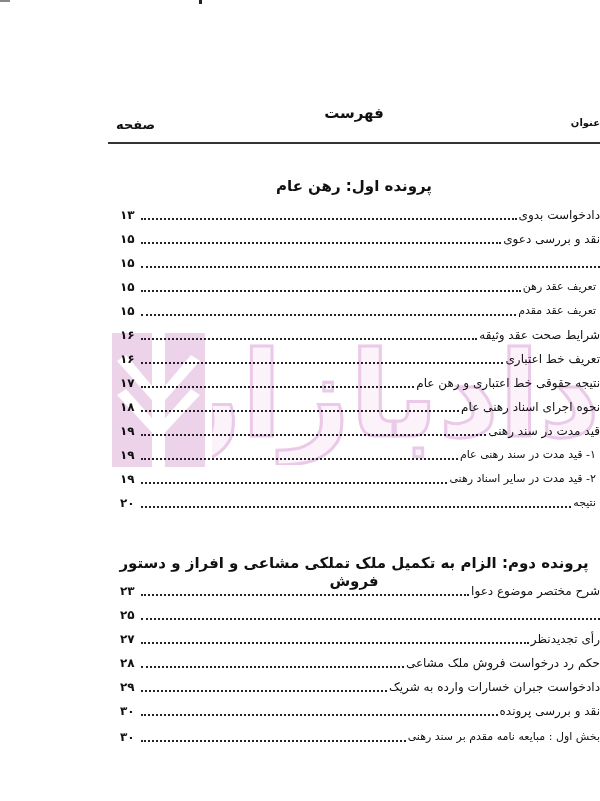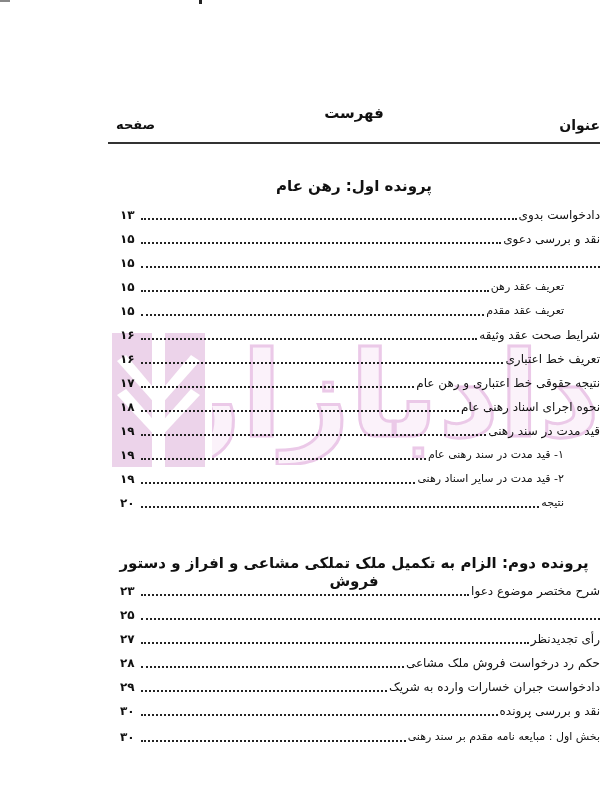--- a/index.html
+++ b/index.html
@@ -21,40 +21,40 @@
       line-height: 140px; letter-spacing: 2px; white-space: nowrap; overflow: hidden;
     }
 
     .page { position: absolute; left: 108px; top: 0; width: 492px; height: 801px; z-index: 1; direction: rtl; }
 
     .doc-title {
       position: absolute; top: 104px; left: 0; width: 492px; text-align: center;
       font-size: 15px; font-weight: bold; font-family: "DejaVu Sans", sans-serif;
     }
     .col-headers { position: absolute; top: 117px; left: 0; width: 492px; height: 20px; }
-    .col-title { position: absolute; right: 0; top: 0; font-size: 14px; font-weight: bold; }
+    .col-title { position: absolute; right: 0; top: 0; font-size: 10px; font-weight: bold; }
     .col-page { position: absolute; left: 8px; top: 0; font-size: 13px; font-weight: bold; }
     .rule { position: absolute; top: 142px; left: 0; width: 492px; height: 2px; background: #333; }
 
     .section-title {
       position: absolute; left: 0; width: 492px; text-align: center;
       font-size: 15px; font-weight: bold;
     }
     .toc-row {
       position: absolute; left: 0; width: 492px; height: 20px;
       display: flex; flex-direction: row; align-items: flex-end;
       font-size: 12px; line-height: 16px;
     }
     .toc-row .label { white-space: nowrap; padding-left: 2px; }
     .toc-row .leader {
       flex: 1; height: 12px; margin: 0 0 3px 0;
       border-bottom: 2px dotted #222;
     }
     .toc-row .pg { white-space: nowrap; font-weight: bold; font-size: 12px; min-width: 20px; padding-right: 1px; text-align: left; direction: ltr; margin-left: 12px;}
-    .toc-row.sub .label { padding-right: 36px; font-size: 11px; }
+    .toc-row.sub .label { padding-right: 4px; font-size: 11px; }
     .toc-row.sub2 .label { font-size: 11px; }
   </style>
 </head>
 <body>
 
 <div class="corner-mark"></div>
 <div class="top-tick"></div>
 
 <div class="watermark">
   <div class="wm-block"></div>

